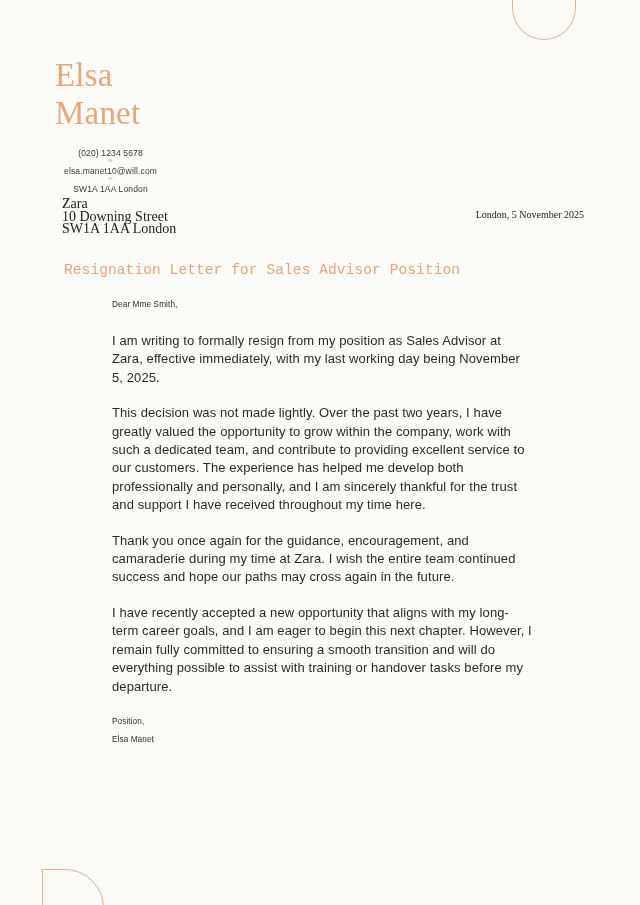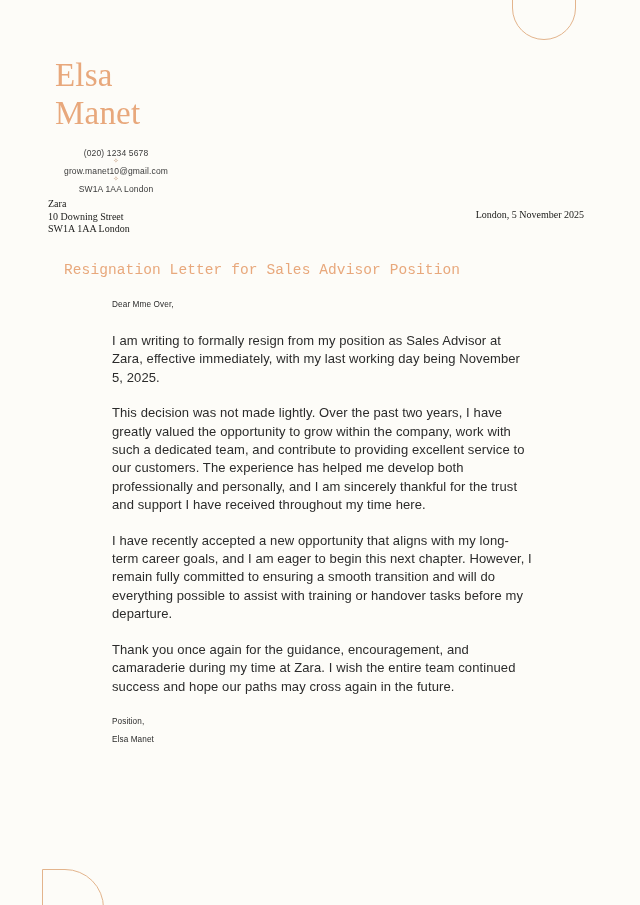--- a/index.html
+++ b/index.html
@@ -74,24 +74,24 @@
     color: #c9a285;
     font-size: 7px;
     margin: 0 9px;
     position: relative;
     top: -1px;
   }
 
   
   .recipient {
     position: absolute;
-    left: 48px;
+    left: 62px;
     top: 198px;
     font-family: "Liberation Serif", serif;
-    font-size: 10px;
+    font-size: 14px;
     line-height: 12.5px;
     color: #20201e;
     white-space: pre-line;
   }
   .date {
     position: absolute;
     right: 56px;
     top: 209px;
     font-family: "Liberation Serif", serif;
     font-size: 10px;
@@ -151,38 +151,38 @@
   <div class="deco-bottom-left"></div>
 
   <div class="header">
     <div class="name">Elsa
 Manet</div>
   </div>
 
   <div class="contact-line">
     <span>(020) 1234 5678</span>
     <span class="sep">✧</span>
-    <span>grow.manet10@gmail.com</span>
+    <span>elsa.manet10@will.com</span>
     <span class="sep">✧</span>
     <span>SW1A 1AA London</span>
   </div>
 
   <div class="recipient">Zara
 10 Downing Street
 SW1A 1AA London</div>
 
   <div class="date">London, 5 November 2025</div>
 
   <div class="subject">Resignation Letter for Sales Advisor Position</div>
 
   <div class="body-wrap">
-    <div class="salutation">Dear Mme Over,</div>
+    <div class="salutation">Dear Mme Smith,</div>
     <div class="para">I am writing to formally resign from my position as Sales Advisor at Zara, effective immediately, with my last working day being November 5, 2025.</div>
     <div class="para">This decision was not made lightly. Over the past two years, I have greatly valued the opportunity to grow within the company, work with such a dedicated team, and contribute to providing excellent service to our customers. The experience has helped me develop both professionally and personally, and I am sincerely thankful for the trust and support I have received throughout my time here.</div>
+    <div class="para">Thank you once again for the guidance, encouragement, and camaraderie during my time at Zara. I wish the entire team continued success and hope our paths may cross again in the future.</div>
     <div class="para">I have recently accepted a new opportunity that aligns with my long-term career goals, and I am eager to begin this next chapter. However, I remain fully committed to ensuring a smooth transition and will do everything possible to assist with training or handover tasks before my departure.</div>
-    <div class="para">Thank you once again for the guidance, encouragement, and camaraderie during my time at Zara. I wish the entire team continued success and hope our paths may cross again in the future.</div>
     <div class="closing">
       <div>Position,</div>
       <div>Elsa Manet</div>
     </div>
   </div>
 
 </div>
 
 </body></html>

